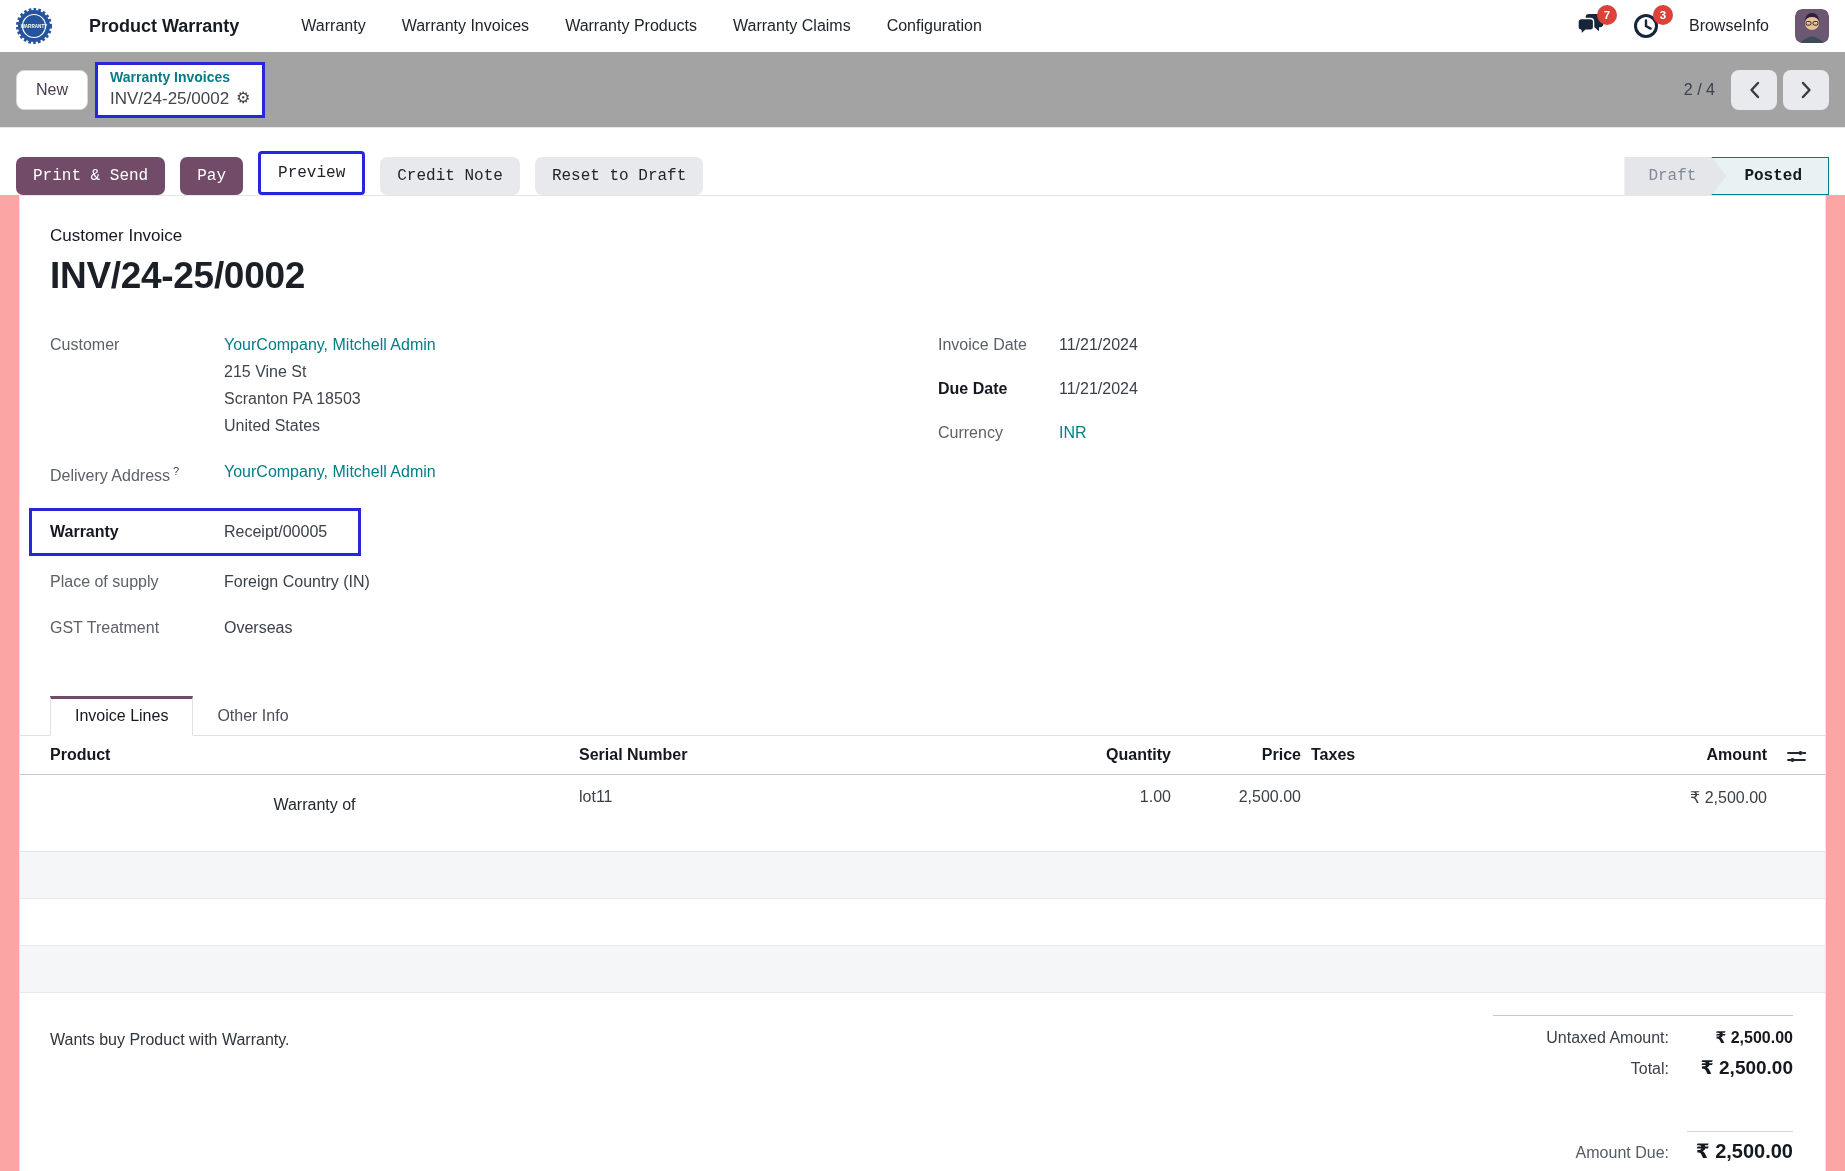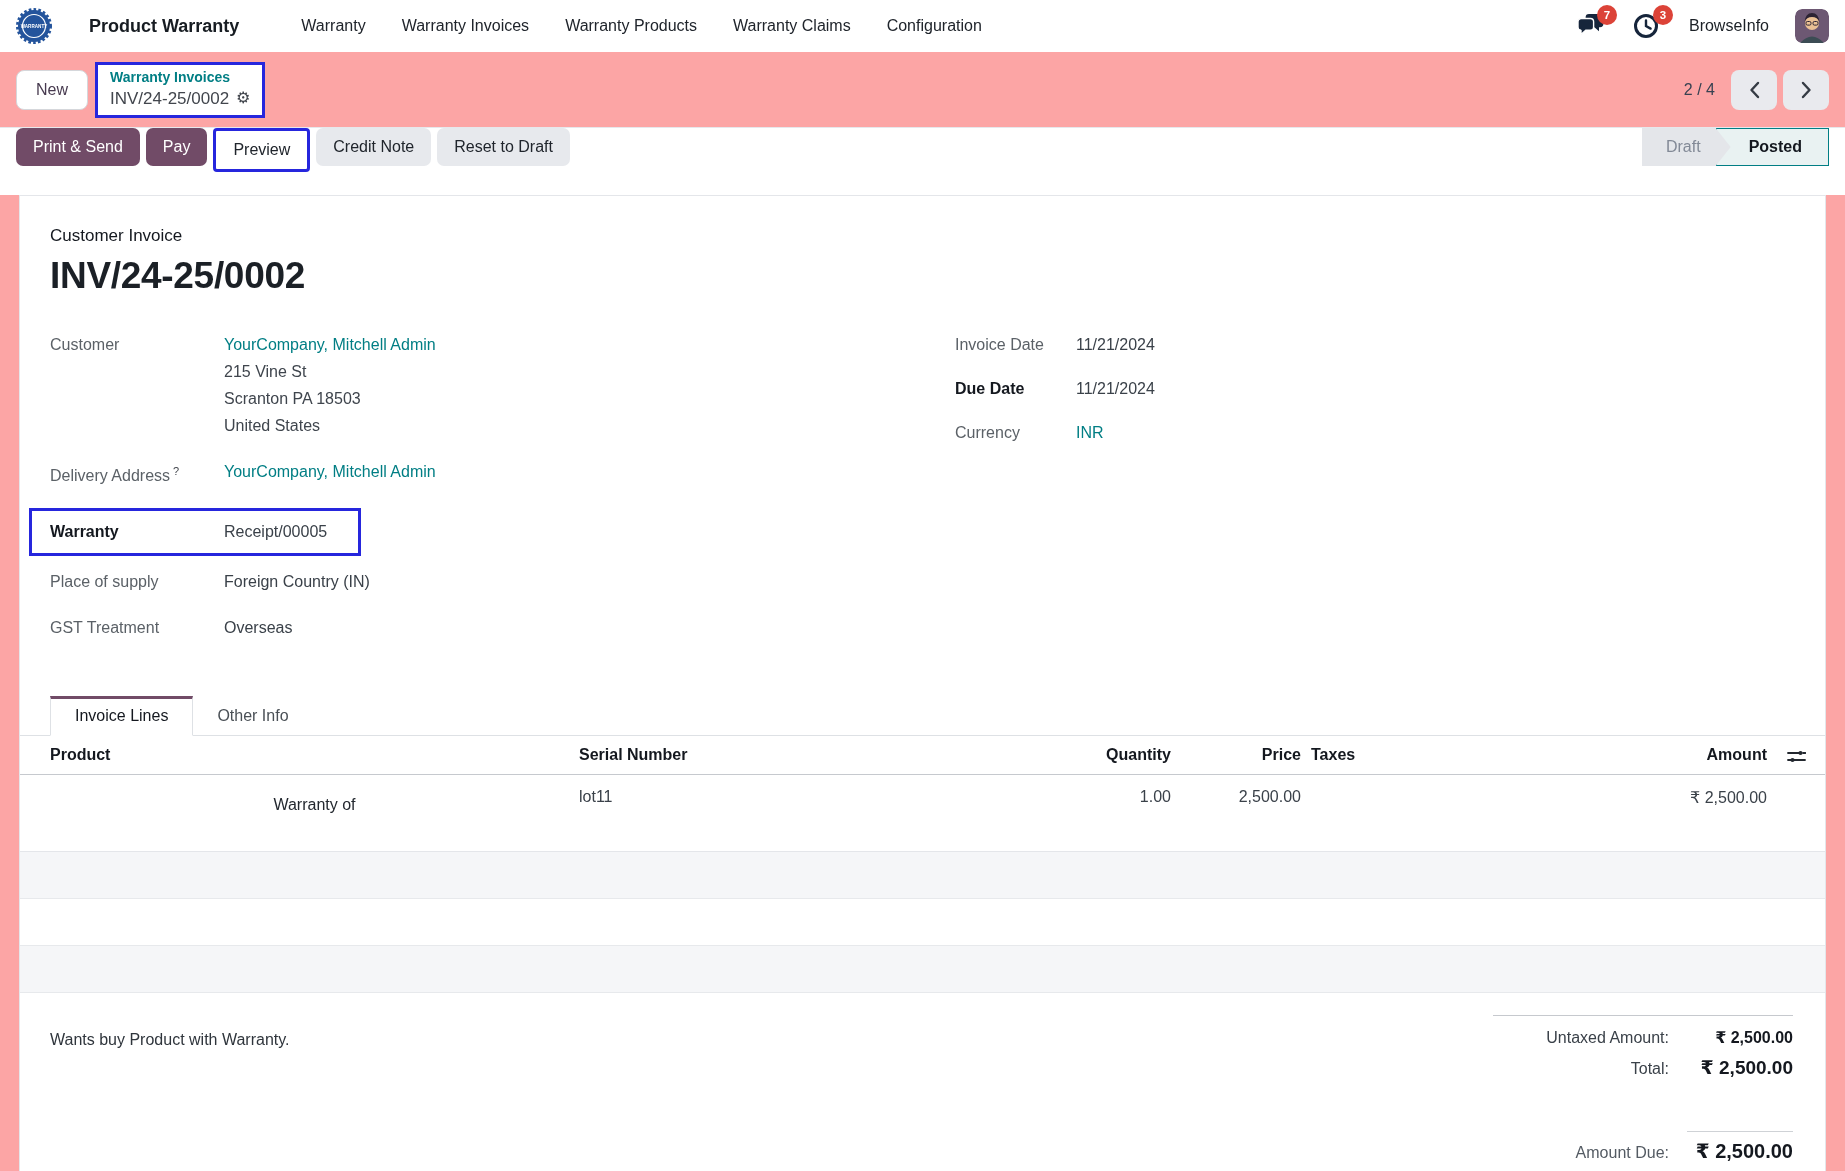--- a/index.html
+++ b/index.html
@@ -15,36 +15,36 @@
   .nav-right { margin-left:auto; display:flex; align-items:center; gap:26px; }
   .icon-wrap { position:relative; width:30px; height:26px; cursor:pointer; }
   .badge { position:absolute; top:-8px; right:-10px; background:#dc4338; color:#fff;
     font-size:11.5px; font-weight:700; border-radius:50%; min-width:20px; height:20px;
     line-height:20px; text-align:center; }
   .user-name { font-size:16px; color:#1b2026; }
   .avatar { width:34px; height:34px; border-radius:7px; overflow:hidden; cursor:pointer; }
 
   
   .breadcrumb-row { height:76px; display:flex; align-items:center; padding:0 16px;
-    border-bottom:1px solid #e6e8ec; background:#fca5a5; }
+    border-bottom:1px solid #e6e8ec; background:#a3a3a3; }
   .new-btn { height:40px; padding:0 19px; border:1px solid #d5d7db; border-radius:8px;
     background:#fff; font-size:16px; font-weight:500; color:#473a4f; cursor:pointer;
     font-family:inherit; }
   .bc-box { border:3px solid #2626dd; background:#fff; margin-left:7px; padding:3px 12px 5px 12px; }
   .bc-parent { color:#017e84; font-size:14px; font-weight:700; cursor:pointer; line-height:19px; }
   .bc-current { color:#42464d; font-size:17px; line-height:23px; display:flex; align-items:center; gap:7px; }
   .gear { font-size:16px; color:#42464d; cursor:pointer; line-height:1; }
   .pager { margin-left:auto; display:flex; align-items:center; gap:16px; }
   .pager-count { font-size:16px; color:#374151; }
   .pager-btns { display:flex; gap:6px; }
   .pager-btn { width:46px; height:40px; background:#e9eaee; border:none; border-radius:8px;
     display:flex; align-items:center; justify-content:center; cursor:pointer; }
 
   
-  .actions-row { height:67px; display:flex; align-items:flex-start; gap:6px; padding:0 16px; background:#fff; }
+  .actions-row { height:67px; display:flex; align-items:flex-end; gap:15px; padding:0 16px; background:#fff;font-family:Liberation Mono, monospace; }
   .btn { height:38px; padding:0 17px; border-radius:7px; font-size:16px; font-weight:500;
     display:inline-flex; align-items:center; border:none; cursor:pointer; font-family:inherit; white-space:nowrap; }
   .btn-primary { background:#714b67; color:#fff; }
   .btn-secondary { background:#e7e9ed; color:#20252c; }
   .btn-preview { background:#fff; color:#20252c; border:3px solid #2626dd; height:44px; border-radius:4px; }
   .statusbar { margin-left:auto; display:flex; align-items:stretch; height:38px; }
   .status-draft { background:#e4e6ea; color:#828996; font-size:16px; font-weight:500;
     display:flex; align-items:center; padding:0 30px 0 24px; position:relative; z-index:2;
     margin-right:-15px; cursor:pointer;
     clip-path:polygon(0 0, calc(100% - 15px) 0, 100% 50%, calc(100% - 15px) 100%, 0 100%); }
@@ -52,21 +52,21 @@
     font-size:16px; display:flex; align-items:center; padding:0 26px 0 32px; cursor:pointer; }
 
   
   .content { height:976px; background:#fca5a5; }
   .sheet { margin:0 19px; width:1807px; height:976px; background:#fff;
     border:1px solid #e4e6ea; border-bottom:none; padding-top:30px; }
   .sheet-pad { padding:0 30px; }
   .type-label { font-size:17px; color:#14181f; font-weight:500; }
   .inv-title { font-size:37px; font-weight:700; color:#1b2026; letter-spacing:-0.3px; margin:9px 0 34px; }
 
-  .fields { display:flex;gap:17px; }
+  .fields { display:flex; }
   .fields-left { width:888px; }
   .fields-right { flex:1; }
   .frow { display:flex; margin-bottom:19px; font-size:16px; line-height:27px; }
   .flabel { width:174px; flex:0 0 auto; color:#5b6167; }
   .flabel.bold { color:#14181f; font-weight:700; }
   .flabel-r { width:121px; flex:0 0 auto; color:#5b6167; }
   .flabel-r.bold { color:#14181f; font-weight:700; }
   .fvalue { color:#3a4149; }
   .frow-r { display:flex; margin-bottom:17px; font-size:16px; line-height:27px; }
   .link { color:#017e84; cursor:pointer; text-decoration:none; }

